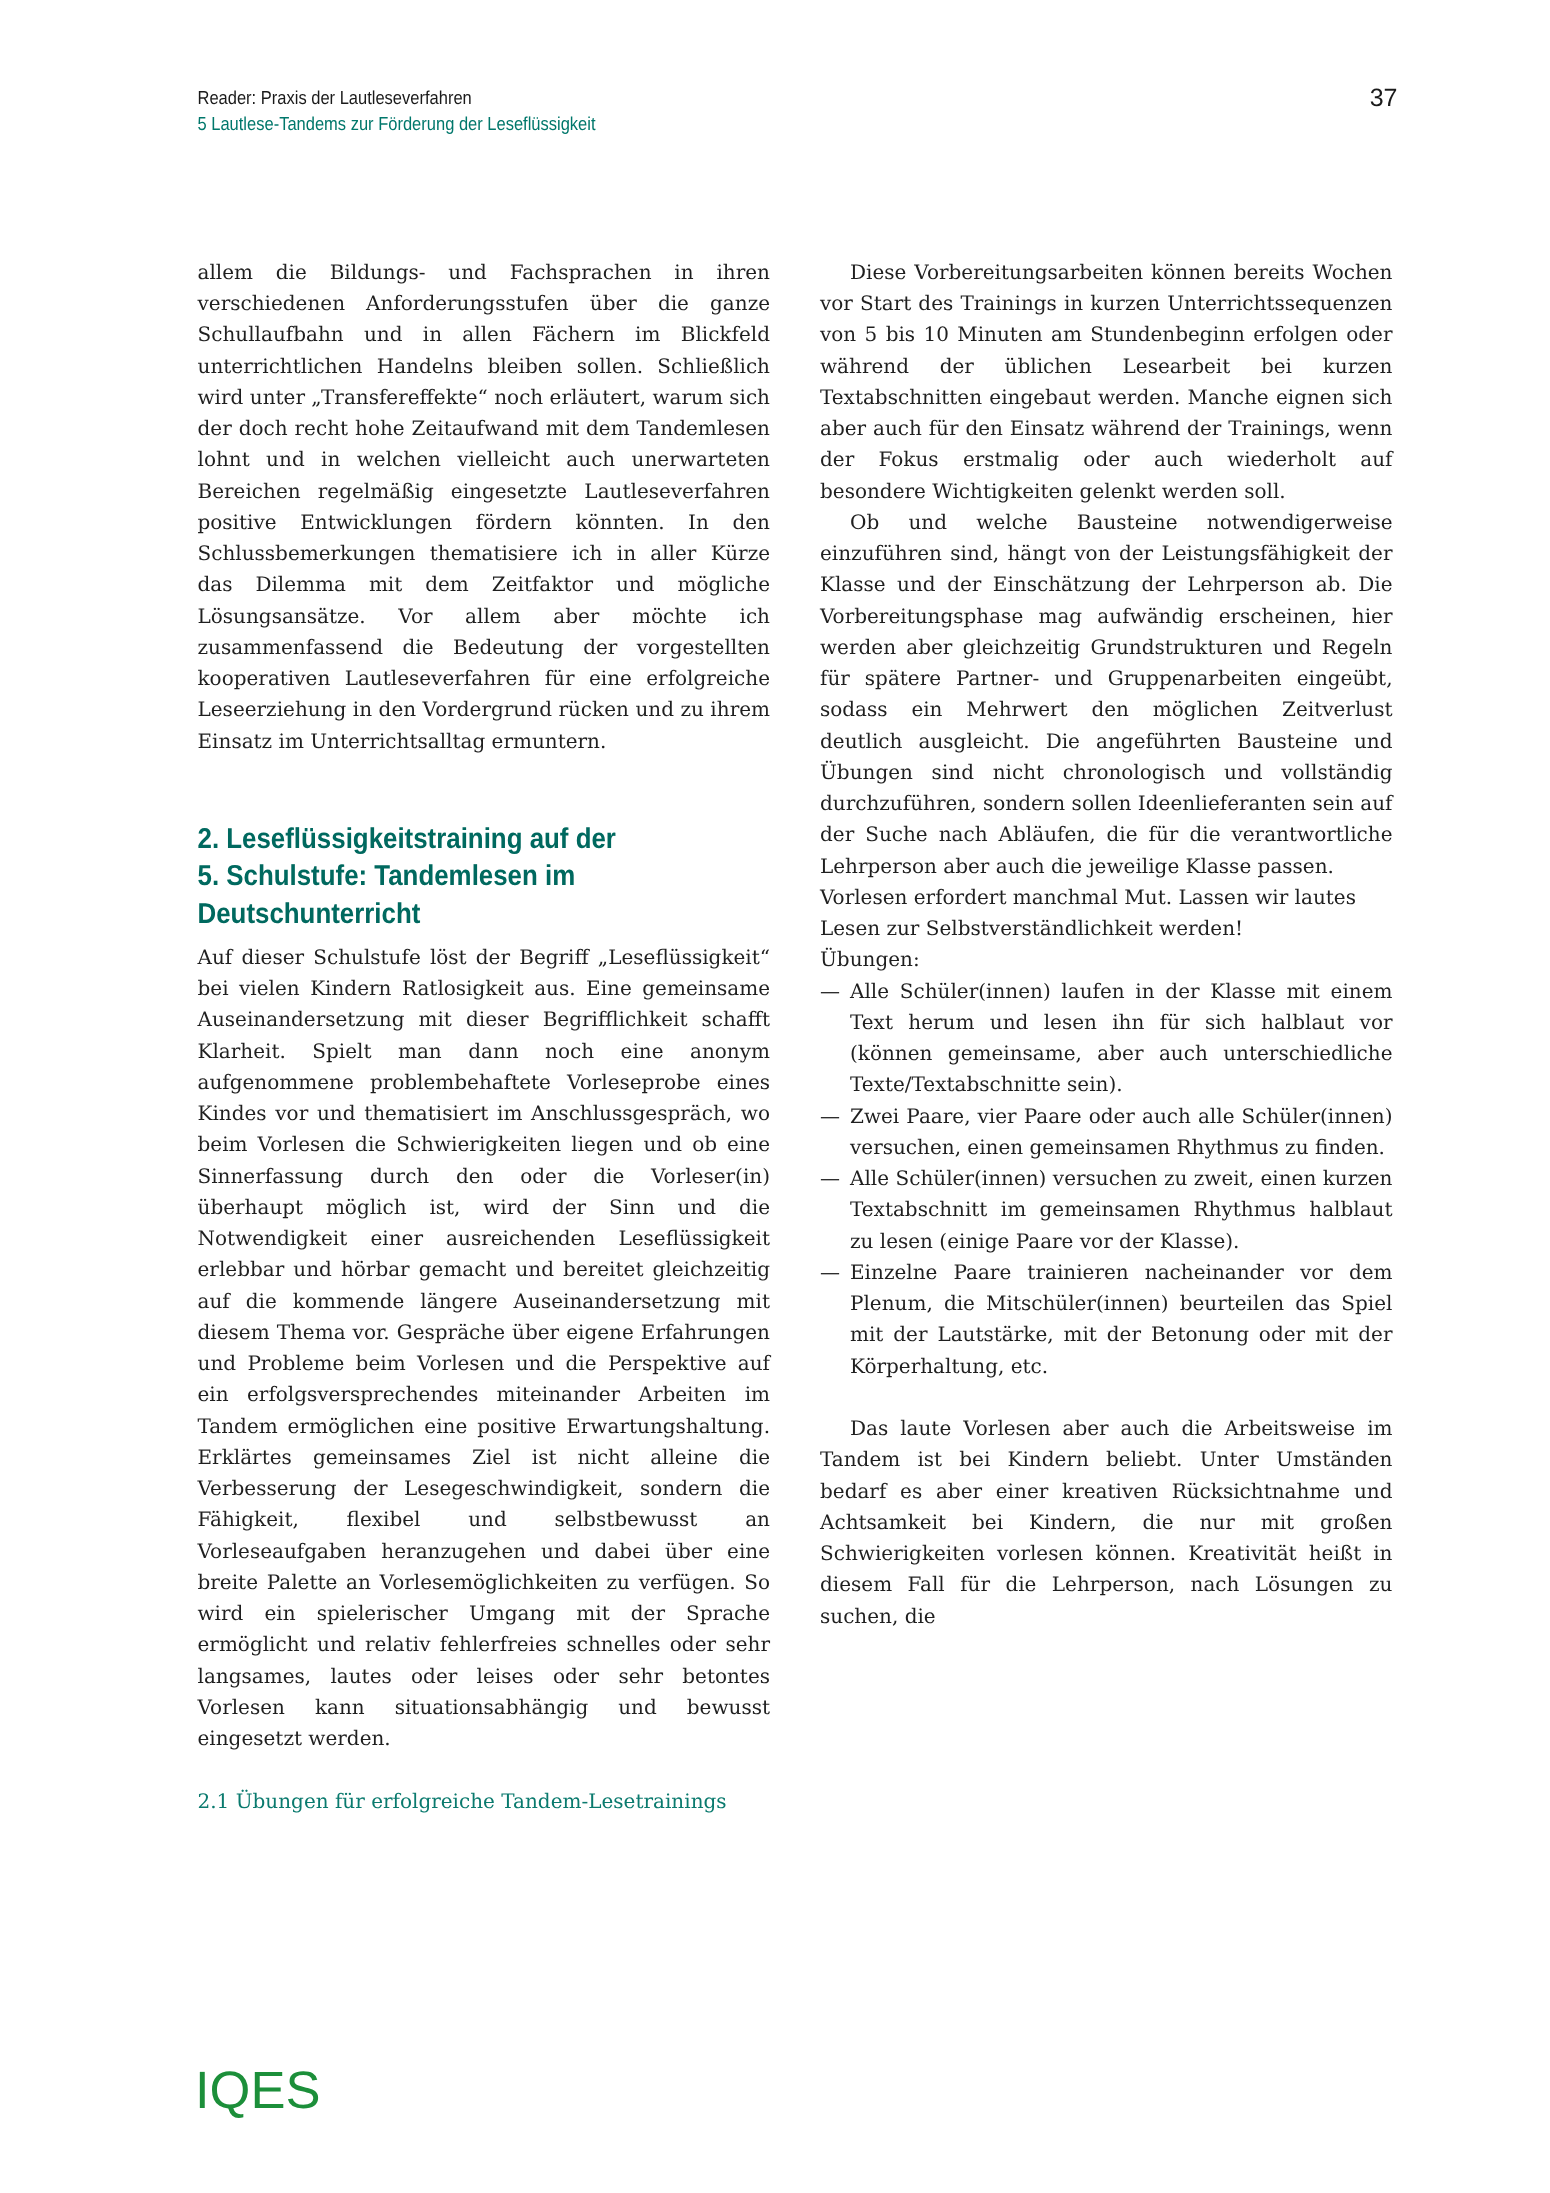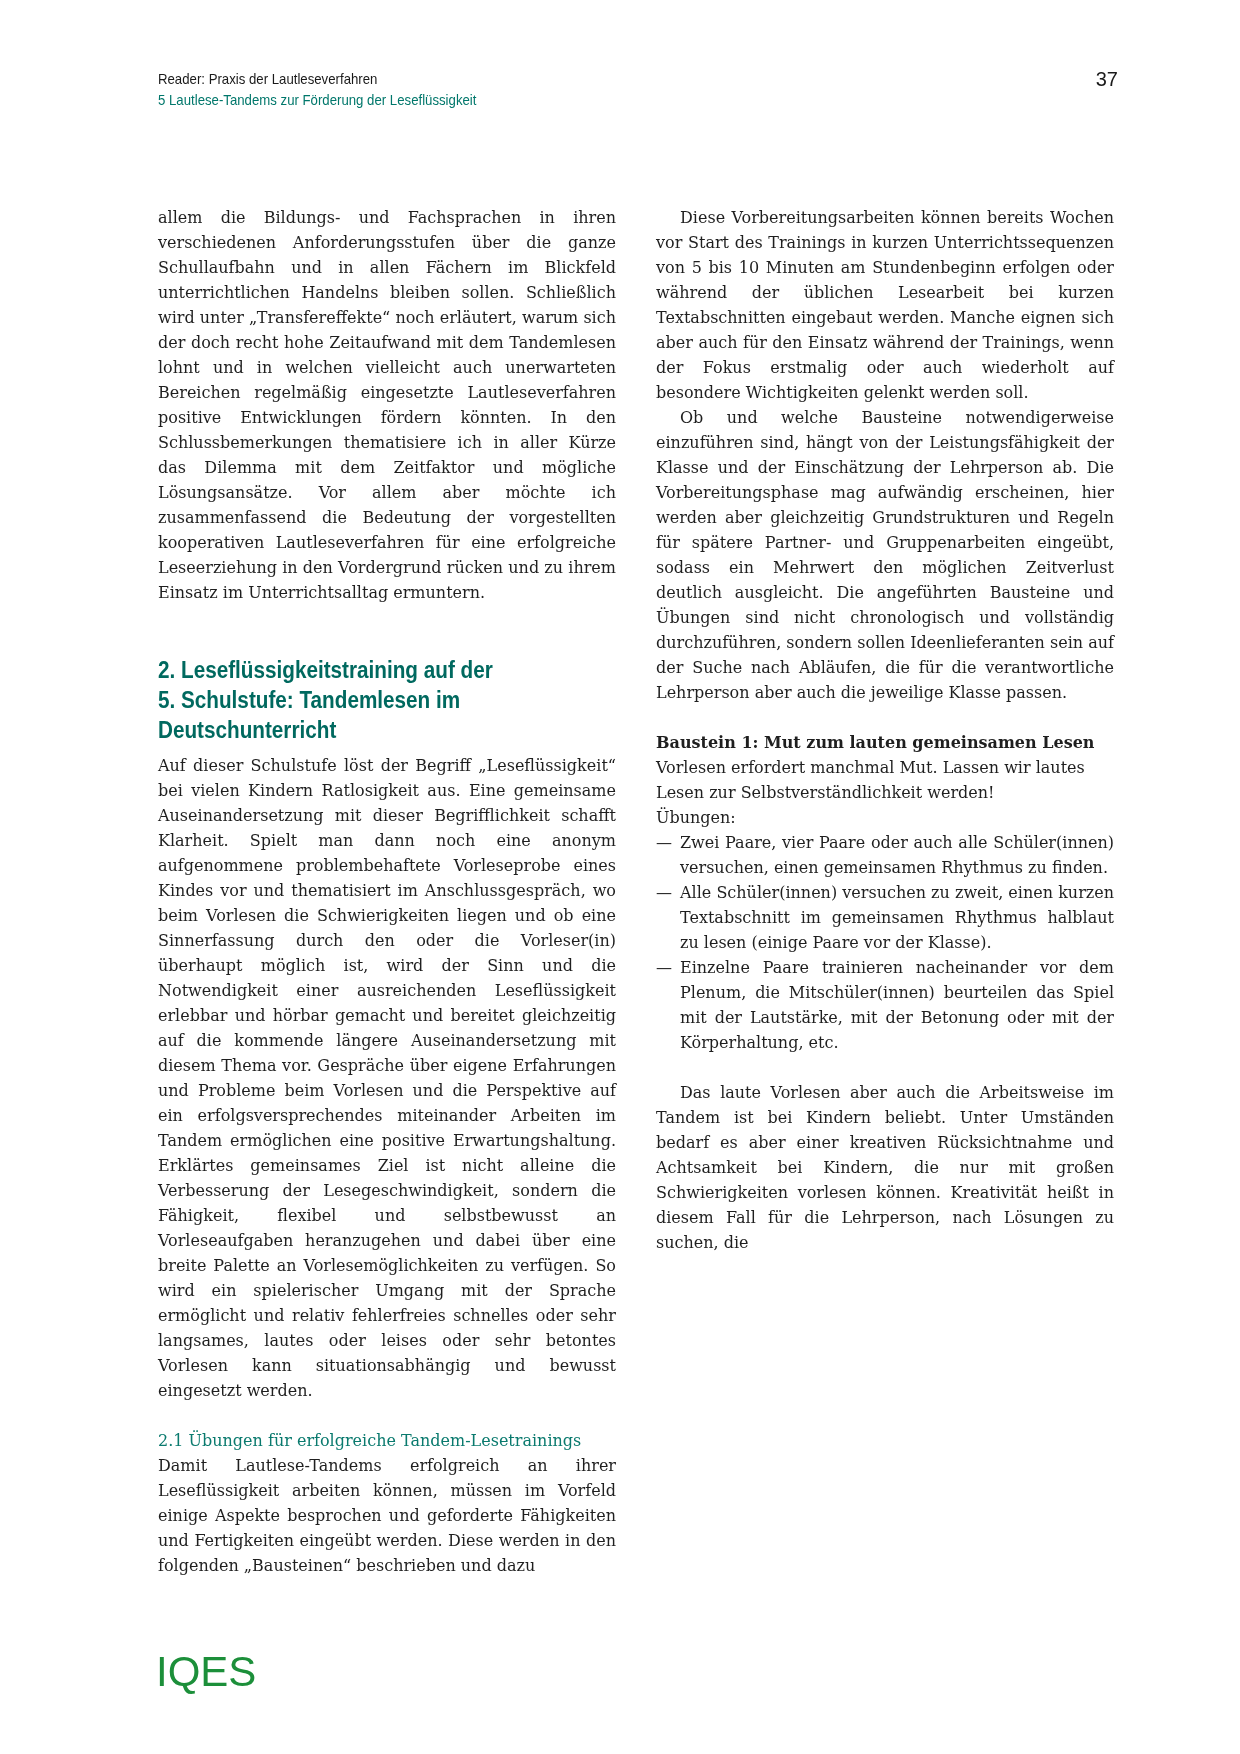--- a/index.html
+++ b/index.html
@@ -40,32 +40,31 @@
 
     <div class="section-heading">
       <div>2. Leseflüssigkeitstraining auf der</div>
       <div>5. Schulstufe: Tandemlesen im</div>
       <div>Deutschunterricht</div>
     </div>
 
     <p>Auf dieser Schulstufe löst der Begriff „Leseflüssigkeit“ bei vielen Kindern Ratlosigkeit aus. Eine gemeinsame Auseinandersetzung mit dieser Begrifflichkeit schafft Klarheit. Spielt man dann noch eine anonym aufgenommene problembehaftete Vorleseprobe eines Kindes vor und thematisiert im Anschlussgespräch, wo beim Vorlesen die Schwierigkeiten liegen und ob eine Sinnerfassung durch den oder die Vorleser(in) überhaupt möglich ist, wird der Sinn und die Notwendigkeit einer ausreichenden Leseflüssigkeit erlebbar und hörbar gemacht und bereitet gleichzeitig auf die kommende längere Auseinandersetzung mit diesem Thema vor. Gespräche über eigene Erfahrungen und Probleme beim Vorlesen und die Perspektive auf ein erfolgsversprechendes miteinander Arbeiten im Tandem ermöglichen eine positive Erwartungshaltung. Erklärtes gemeinsames Ziel ist nicht alleine die Verbesserung der Lesegeschwindigkeit, sondern die Fähigkeit, flexibel und selbstbewusst an Vorleseaufgaben heranzugehen und dabei über eine breite Palette an Vorlesemöglichkeiten zu verfügen. So wird ein spielerischer Umgang mit der Sprache ermöglicht und relativ fehlerfreies schnelles oder sehr langsames, lautes oder leises oder sehr betontes Vorlesen kann situationsabhängig und bewusst eingesetzt werden.</p>
 
     <p class="subsection-heading">2.1 Übungen für erfolgreiche Tandem-Lesetrainings</p>
-    <p>Damit Lautlese-Tandems erfolgreich an ihrer Leseflüssigkeit arbeiten können, müssen im Vorfeld einige Aspekte besprochen und geforderte Fähigkeiten und Fertigkeiten eingeübt werden. Diese werden in den folgenden „Bausteinen“ beschrieben und dazu</p>
   </div>
 
   <div class="col col-right">
     <p class="indent">Diese Vorbereitungsarbeiten können bereits Wochen vor Start des Trainings in kurzen Unterrichtssequenzen von 5 bis 10 Minuten am Stundenbeginn erfolgen oder während der üblichen Lesearbeit bei kurzen Textabschnitten eingebaut werden. Manche eignen sich aber auch für den Einsatz während der Trainings, wenn der Fokus erstmalig oder auch wiederholt auf besondere Wichtigkeiten gelenkt werden soll.</p>
     <p class="indent">Ob und welche Bausteine notwendigerweise einzuführen sind, hängt von der Leistungsfähigkeit der Klasse und der Einschätzung der Lehrperson ab. Die Vorbereitungsphase mag aufwändig erscheinen, hier werden aber gleichzeitig Grundstrukturen und Regeln für spätere Partner- und Gruppenarbeiten eingeübt, sodass ein Mehrwert den möglichen Zeitverlust deutlich ausgleicht. Die angeführten Bausteine und Übungen sind nicht chronologisch und vollständig durchzuführen, sondern sollen Ideenlieferanten sein auf der Suche nach Abläufen, die für die verantwortliche Lehrperson aber auch die jeweilige Klasse passen.</p>
 
-    <p class="block-heading">Baustein 1: Mut zum lauten gemeinsamen Lesen</p>
     <p class="plain">Vorlesen erfordert manchmal Mut. Lassen wir lautes Lesen zur Selbstverständlichkeit werden!</p>
     <p class="plain">Übungen:</p>
 
     <ul class="dash-list">
+      <li>Alle Schüler(innen) laufen in der Klasse mit einem Text herum und lesen ihn für sich halblaut vor (können gemeinsame, aber auch unterschiedliche Texte/Textabschnitte sein).</li>
       <li>Zwei Paare, vier Paare oder auch alle Schüler(innen) versuchen, einen gemeinsamen Rhythmus zu finden.</li>
       <li>Alle Schüler(innen) versuchen zu zweit, einen kurzen Textabschnitt im gemeinsamen Rhythmus halblaut zu lesen (einige Paare vor der Klasse).</li>
       <li>Einzelne Paare trainieren nacheinander vor dem Plenum, die Mitschüler(innen) beurteilen das Spiel mit der Lautstärke, mit der Betonung oder mit der Körperhaltung, etc.</li>
     </ul>
 
     <div class="spacer"></div>
     <p class="indent">Das laute Vorlesen aber auch die Arbeitsweise im Tandem ist bei Kindern beliebt. Unter Umständen bedarf es aber einer kreativen Rücksichtnahme und Achtsamkeit bei Kindern, die nur mit großen Schwierigkeiten vorlesen können. Kreativität heißt in diesem Fall für die Lehrperson, nach Lösungen zu suchen, die</p>
   </div>
 
   <div class="logo">IQES</div>

